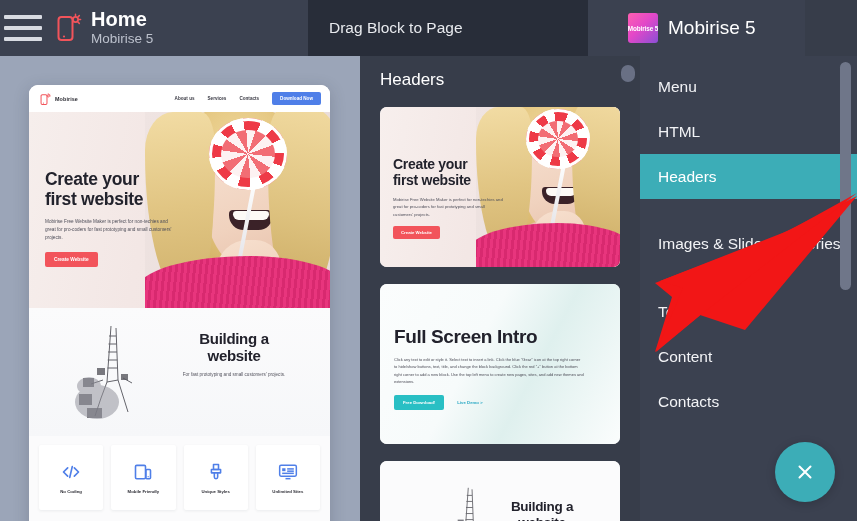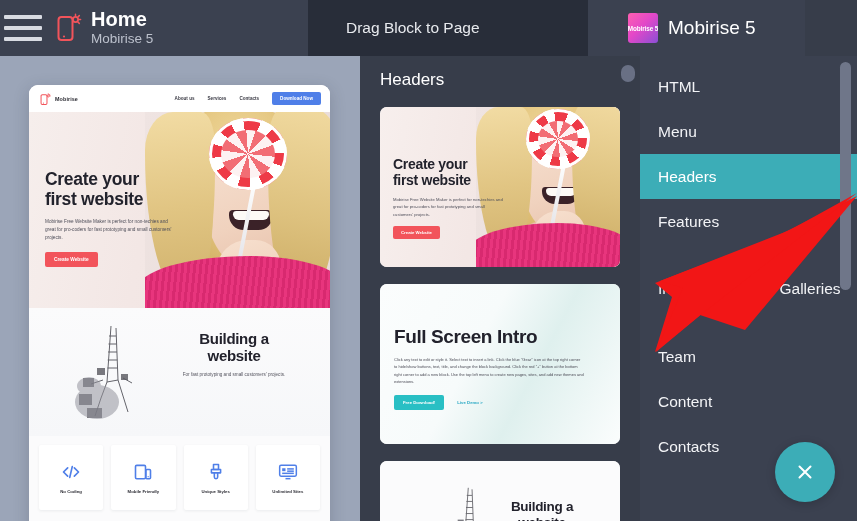--- a/index.html
+++ b/index.html
@@ -47,21 +47,21 @@
   }
   .brand-sub {
     color: #bcc1cc; font-size: 13.5px; font-weight: 400;
     margin-top: 2px;
   }
 
   .topbar-mid {
     width: 280px; height: 56px;
     background: #282d39;
     display: flex; align-items: center;
-    padding-left: 38px;
+    padding-left: 21px;
   }
   .topbar-mid-label {
     color: #e8eaee; font-size: 15.5px; font-weight: 400;
   }
   .topbar-right {
     width: 217px; height: 56px;
     background: #3b4150;
     display: flex; align-items: center;
     padding-left: 40px; gap: 10px;
   }
@@ -606,24 +606,23 @@
           </div>
         </div>
       </div>
     </div>
 
     <div class="mid-scroll-dot"></div>
   </div>
 
   <div class="cat-pane">
     <div class="cat-list">
+      <div class="cat-item">Menu</div>
       <div class="cat-item">HTML</div>
-      <div class="cat-item">Menu</div>
       <div class="cat-item active">Headers</div>
-      <div class="cat-item">Features</div>
       <div class="cat-item two-line">Images &amp; Sliders Galleries</div>
       <div class="cat-item">Team</div>
       <div class="cat-item">Content</div>
       <div class="cat-item">Contacts</div>
     </div>
 
     <div class="cat-scrollbar"></div>
 
     <div class="close-fab">
       <svg viewBox="0 0 24 24" width="22" height="22">

